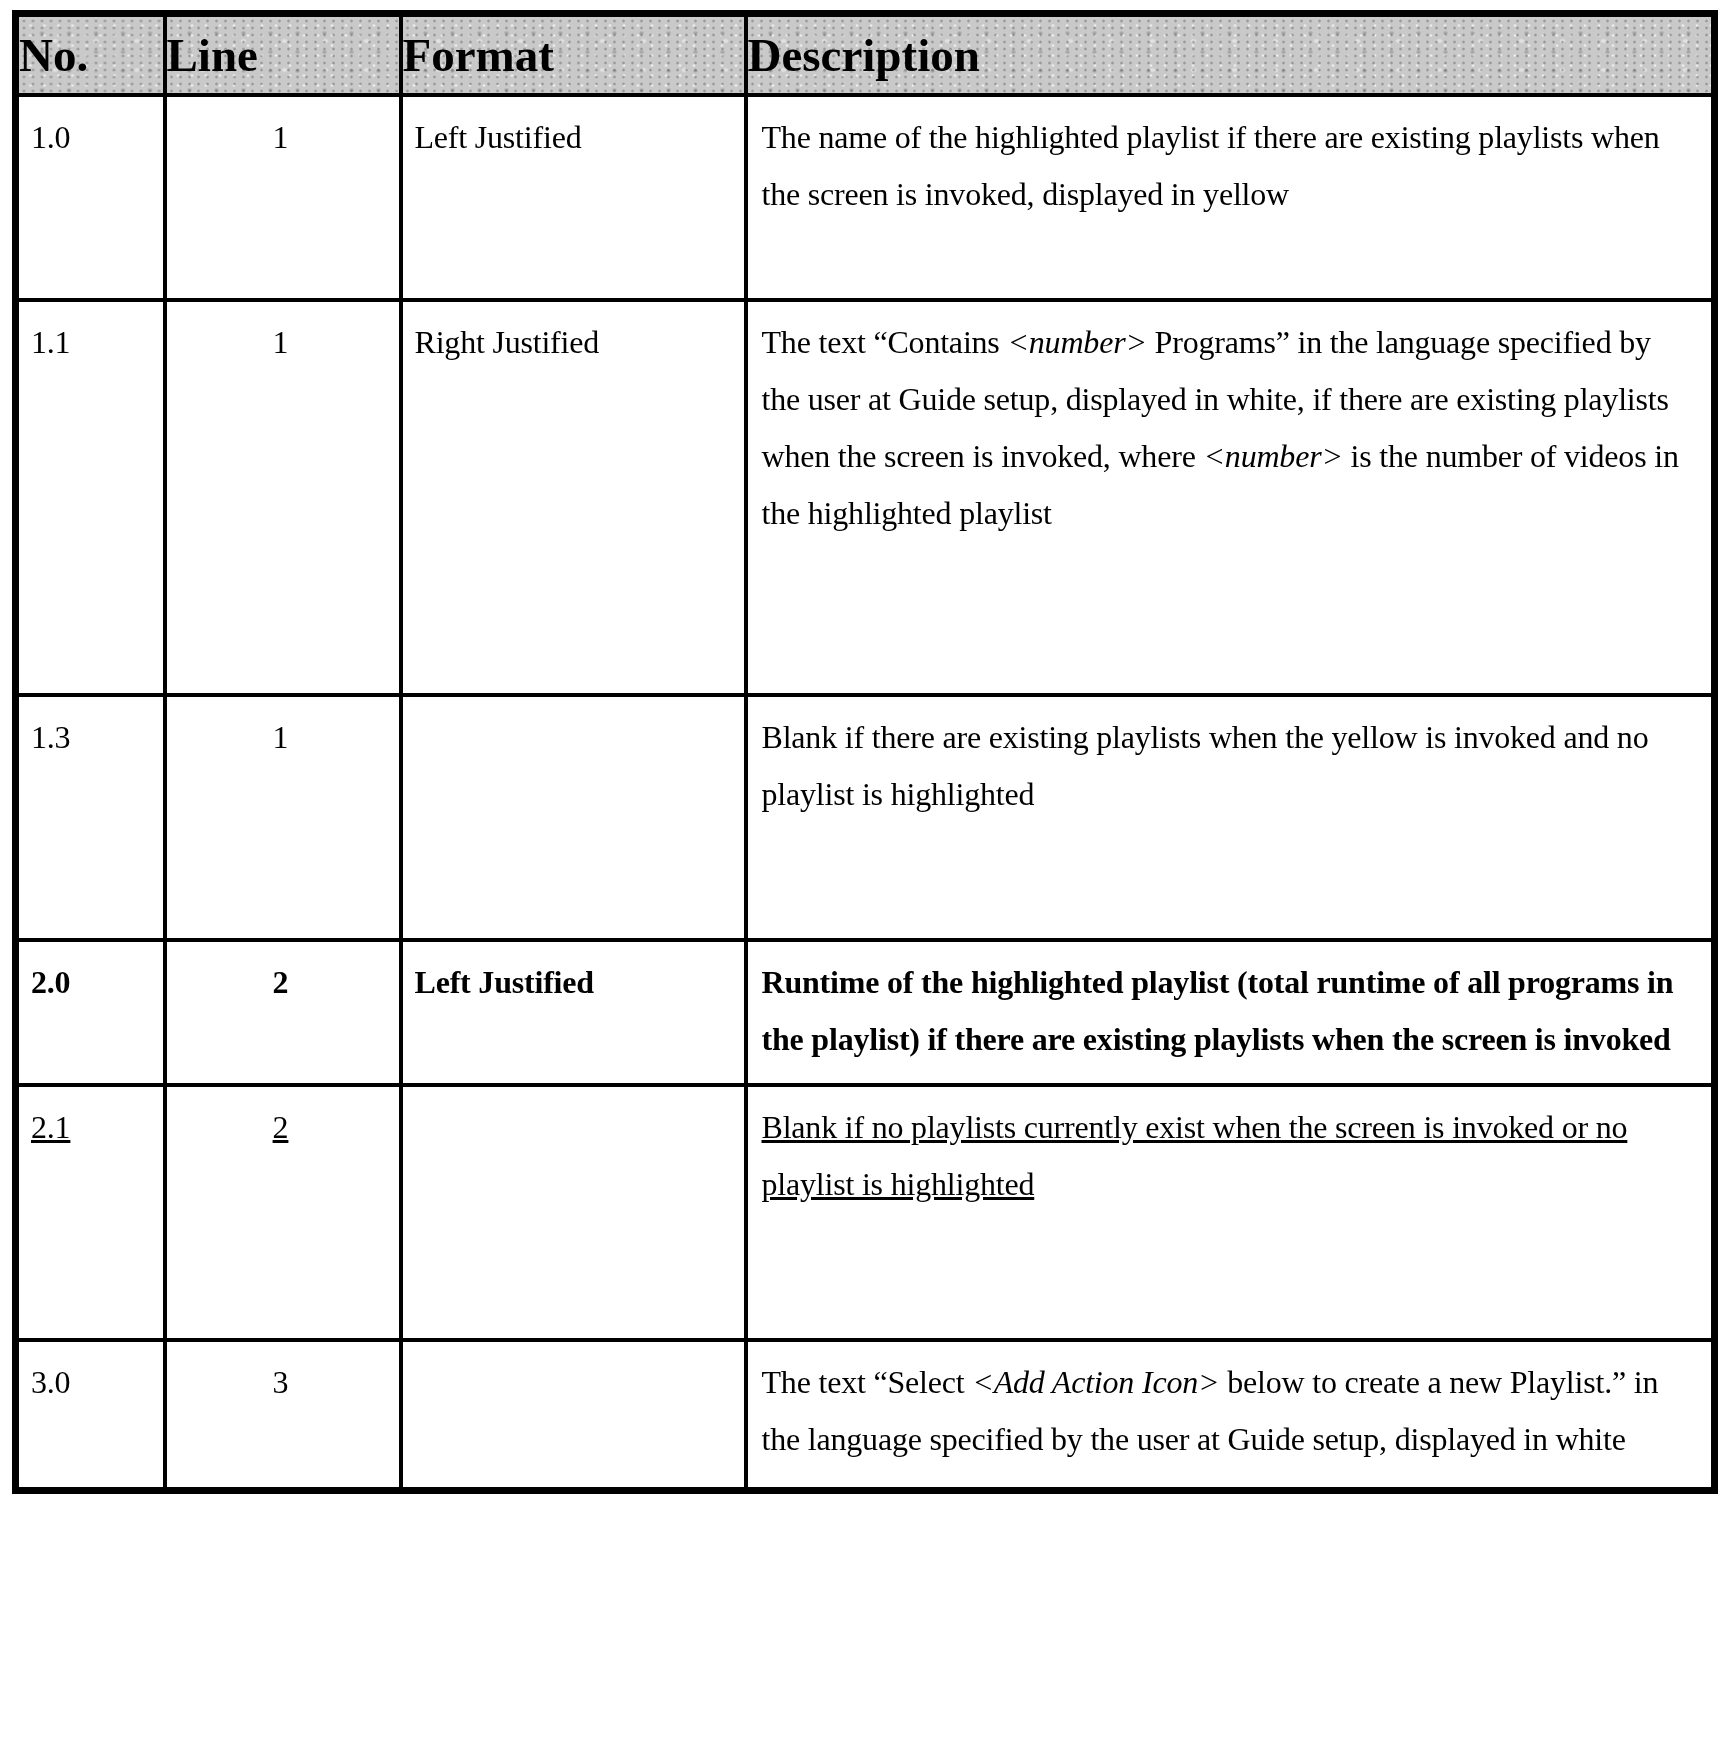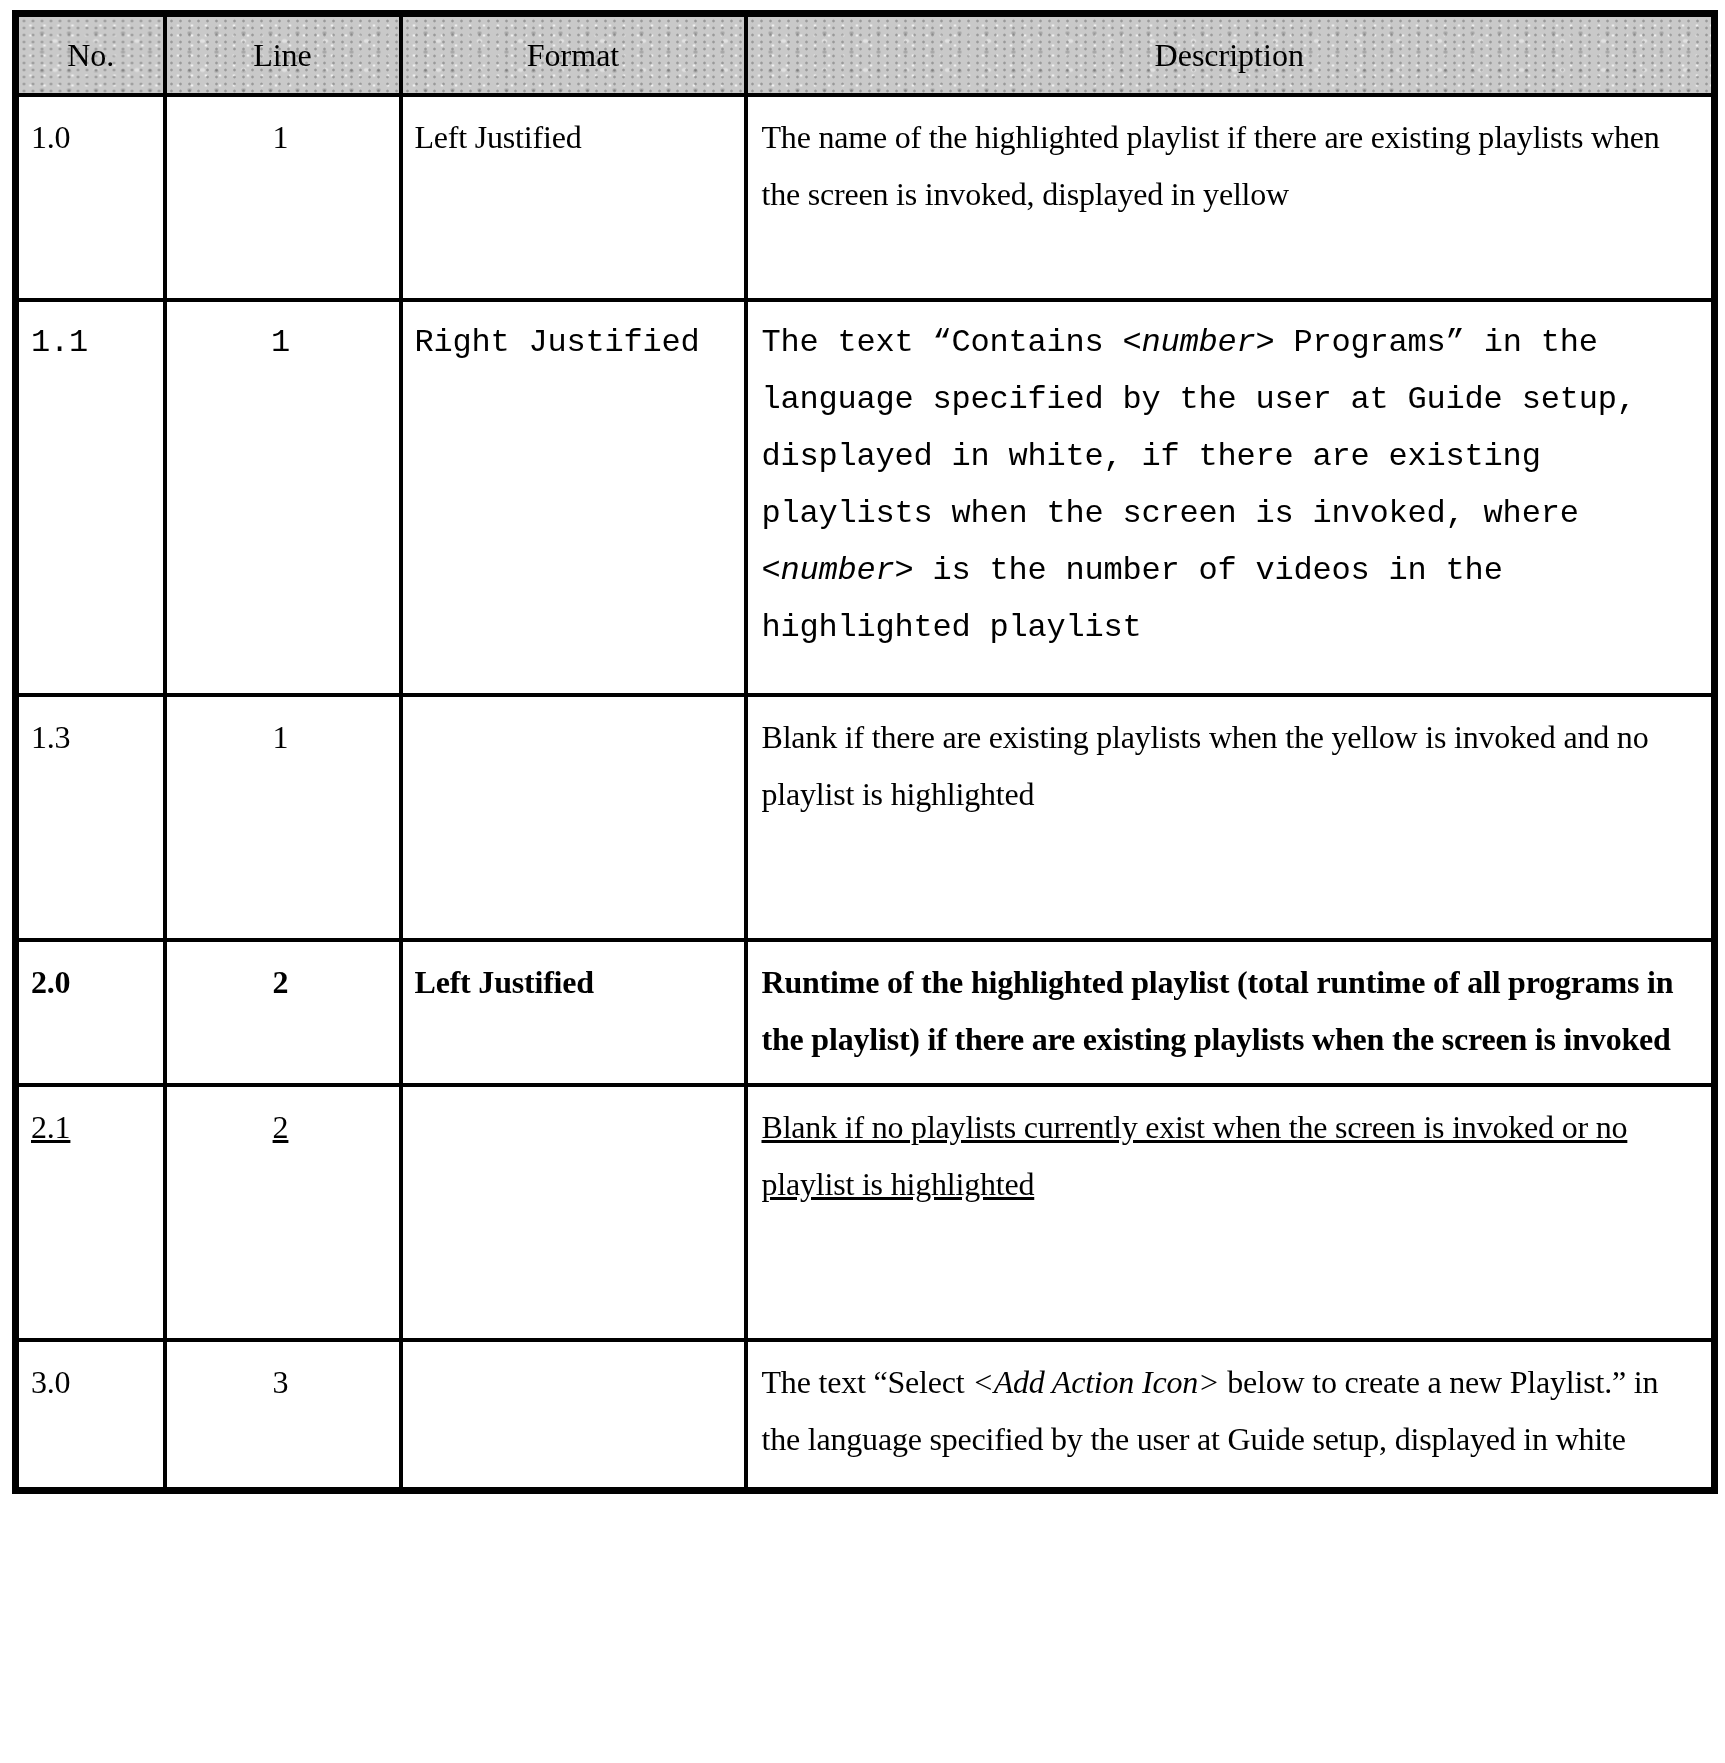--- a/index.html
+++ b/index.html
@@ -33,40 +33,40 @@
   .spec thead th{
     height:76px;
     background-color:var(--header-bg);
     background-image:
       radial-gradient(rgba(0,0,0,0.30) 1px, transparent 1.7px),
       radial-gradient(rgba(255,255,255,0.70) 1px, transparent 1.9px),
       radial-gradient(rgba(0,0,0,0.17) 1.6px, transparent 2.8px),
       radial-gradient(rgba(255,255,255,0.45) 2px, transparent 3.4px);
     background-size:9px 7px,14px 10px,27px 19px,41px 29px;
     background-position:0 0,4px 3px,9px 6px,15px 9px;
-    font-size:32px;
-    font-weight:normal;
-    text-align:center;
+    font-size:47px;
+    font-weight:bold;
+    text-align:left;
     vertical-align:middle;
     padding:0;
   }
   .spec td{
     vertical-align:top;
     font-size:32px;
     line-height:57px;
     letter-spacing:-0.2px;
     padding:12px 16px 8px 12px;
   }
   td.col-no{padding-left:12px;}
   td.col-line{text-align:center;}
   td.col-format{}
   td.col-description{padding-left:14px;padding-right:18px;}
   
   .spec tbody tr:nth-child(1){height:205px;}
-  .spec tbody tr:nth-child(2){height:395px;font-family:Liberation Mono, monospace;}
+  .spec tbody tr:nth-child(2){height:395px;}
   .spec tbody tr:nth-child(3){height:245px;}
   .spec tbody tr:nth-child(4){height:145px;font-weight:bold;}
   .spec tbody tr:nth-child(5){height:255px;text-decoration:underline;}
   .spec tbody tr:nth-child(6){height:150px;}
   .spec tbody tr:nth-child(7){height:260px;}
   .spec i{font-style:italic;text-align:center;}
 </style>
 </head>
 <body>
 

